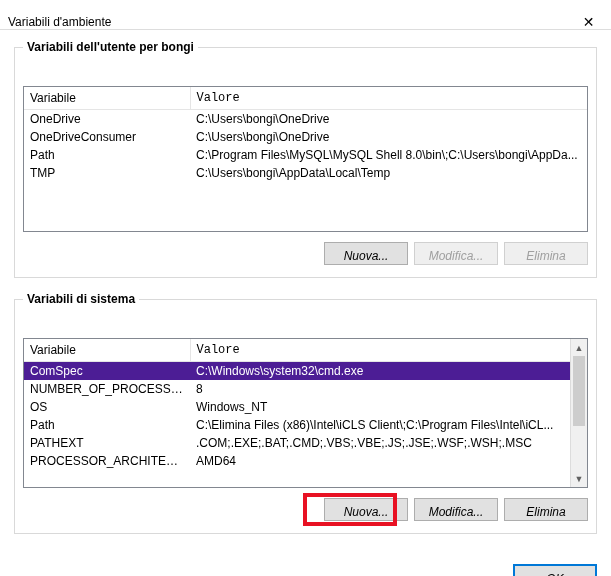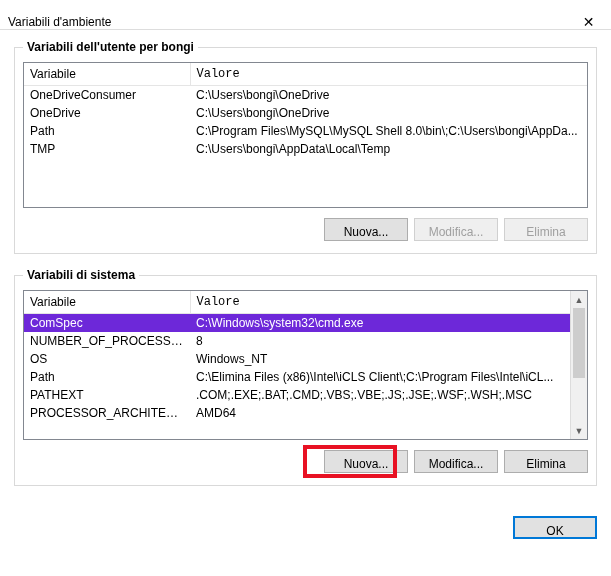--- a/index.html
+++ b/index.html
@@ -30,20 +30,21 @@
   fieldset {
     border: 1px solid #d9d9d9;
     margin: 0 0 14px 0;
     padding: 8px 8px 12px 8px;
   }
   legend { padding: 0 4px; font-size: 12px; font-weight: bold; }
   .tablewrap {
     border: 1px solid #828790;
     background: #fff;
     position: relative;
+    margin-top: 24px;
   }
   .tablewrap.user { height: 146px; }
   .tablewrap.system { height: 150px; }
   table {
     width: 100%;
     border-collapse: collapse;
     table-layout: fixed;
   }
   thead th {
     text-align: left;
@@ -57,21 +58,21 @@
   }
   thead th:last-child { border-right: none; font-family: Liberation Mono, monospace; }
   tbody td {
     padding: 2px 6px;
     font-size: 12px;
     white-space: nowrap;
     overflow: hidden;
     text-overflow: ellipsis;
     height: 18px;
   }
-  tbody tr.selected td { background: #6d28d9; color: #fff; }
+  tbody tr.selected td { background: #4c1d95; color: #fff; }
   col.var { width: 166px; }
   col.val { width: auto; }
   .scrollbar {
     position: absolute;
     right: 0; top: 0; bottom: 0;
     width: 17px;
     background: #f0f0f0;
     border-left: 1px solid #dcdcdc;
     display: flex; flex-direction: column;
   }
@@ -92,20 +93,21 @@
   }
   button.win {
     width: 84px;
     height: 23px;
     background: #e1e1e1;
     border: 1px solid #adadad;
     font-family: inherit;
     font-size: 12px;
     padding: 6px;
     cursor: pointer;
+    font-style: italic;
   }
   button.win:disabled {
     color: #a0a0a0;
     border-color: #d0d0d0;
     background: #efefef;
     cursor: default;
   }
   button.win.primary {
     border: 2px solid #0078d7;
     background: #e1e1e1;
@@ -143,25 +145,25 @@
             <col class="val">
           </colgroup>
         <thead>
           <tr>
             <th>Variabile</th>
             <th>Valore</th>
           </tr>
         </thead>
         <tbody id="user-tbody">
             <tr>
+              <td>OneDrive</td>
+              <td>C:\Users\bongi\OneDrive</td>
+            </tr>
+            <tr>
               <td>OneDriveConsumer</td>
-              <td>C:\Users\bongi\OneDrive</td>
-            </tr>
-            <tr>
-              <td>OneDrive</td>
               <td>C:\Users\bongi\OneDrive</td>
             </tr>
             <tr>
               <td>Path</td>
               <td>C:\Program Files\MySQL\MySQL Shell 8.0\bin\;C:\Users\bongi\AppDa...</td>
             </tr>
             <tr>
               <td>TMP</td>
               <td>C:\Users\bongi\AppData\Local\Temp</td>
             </tr>

